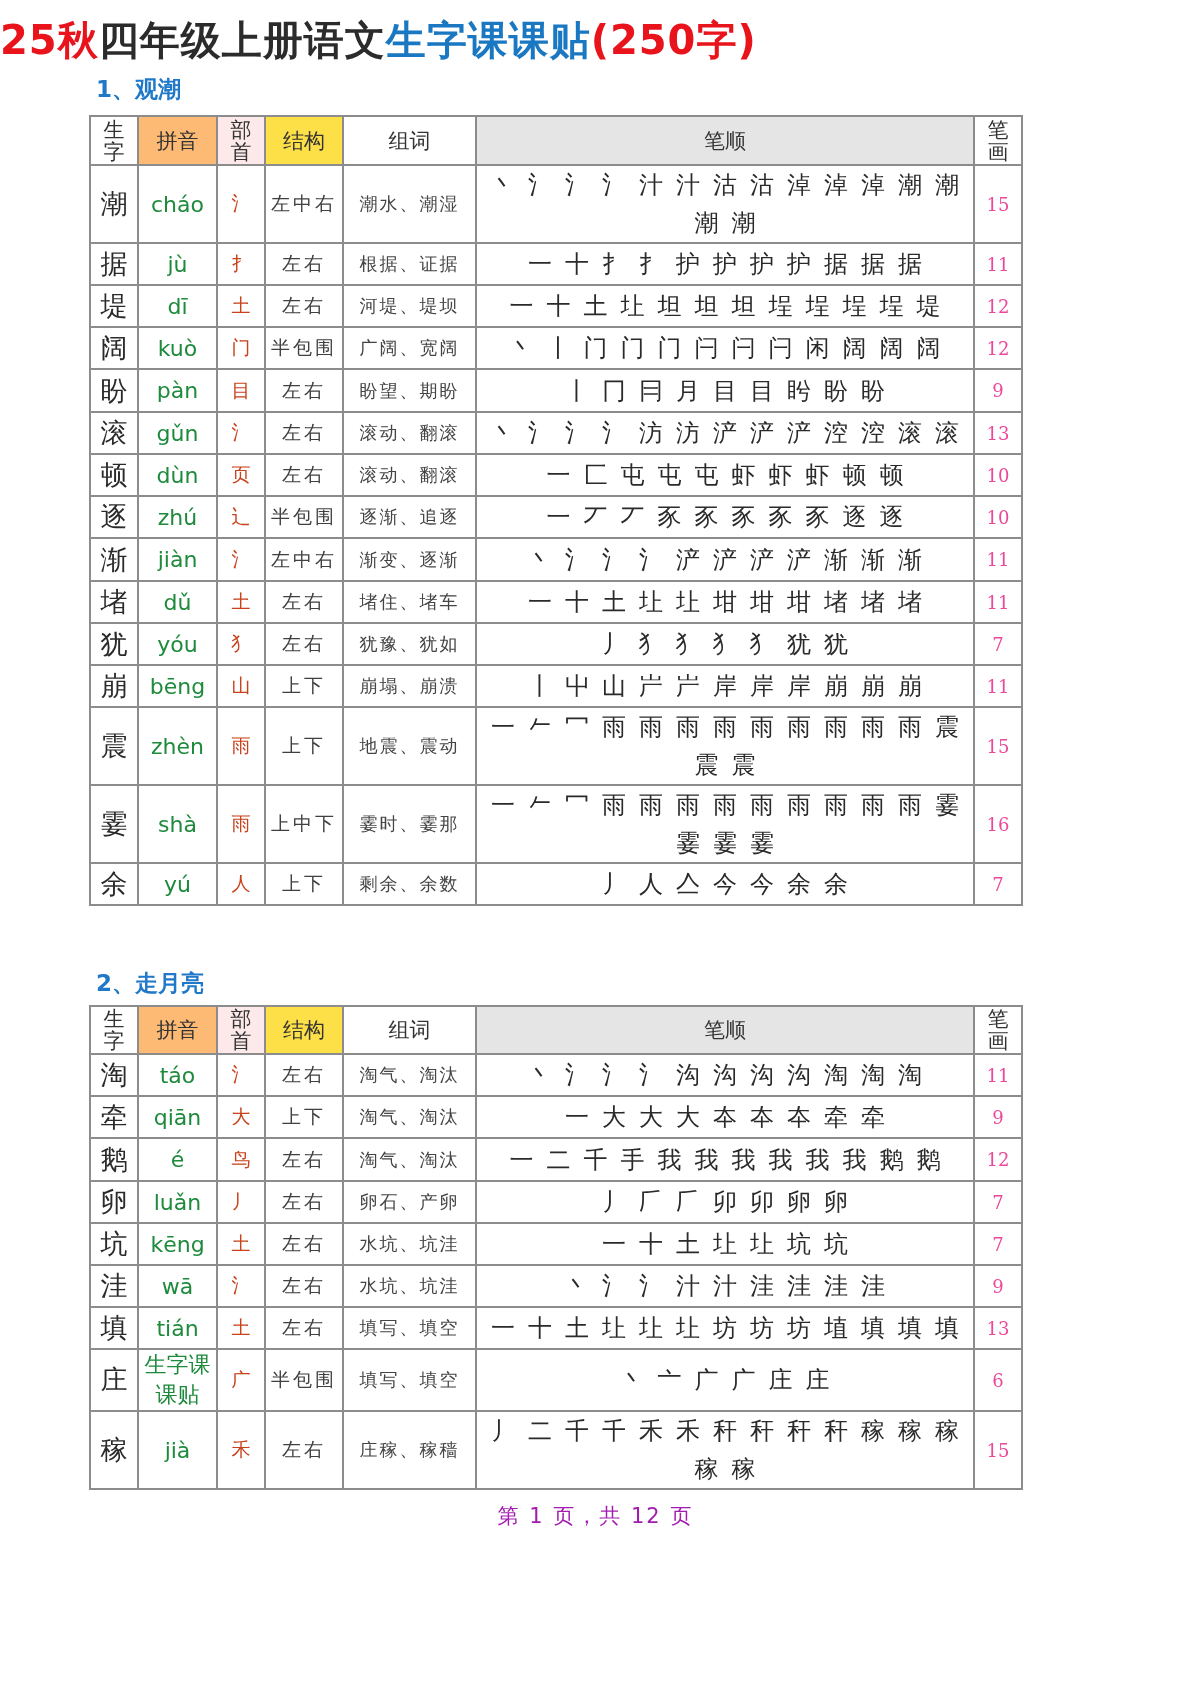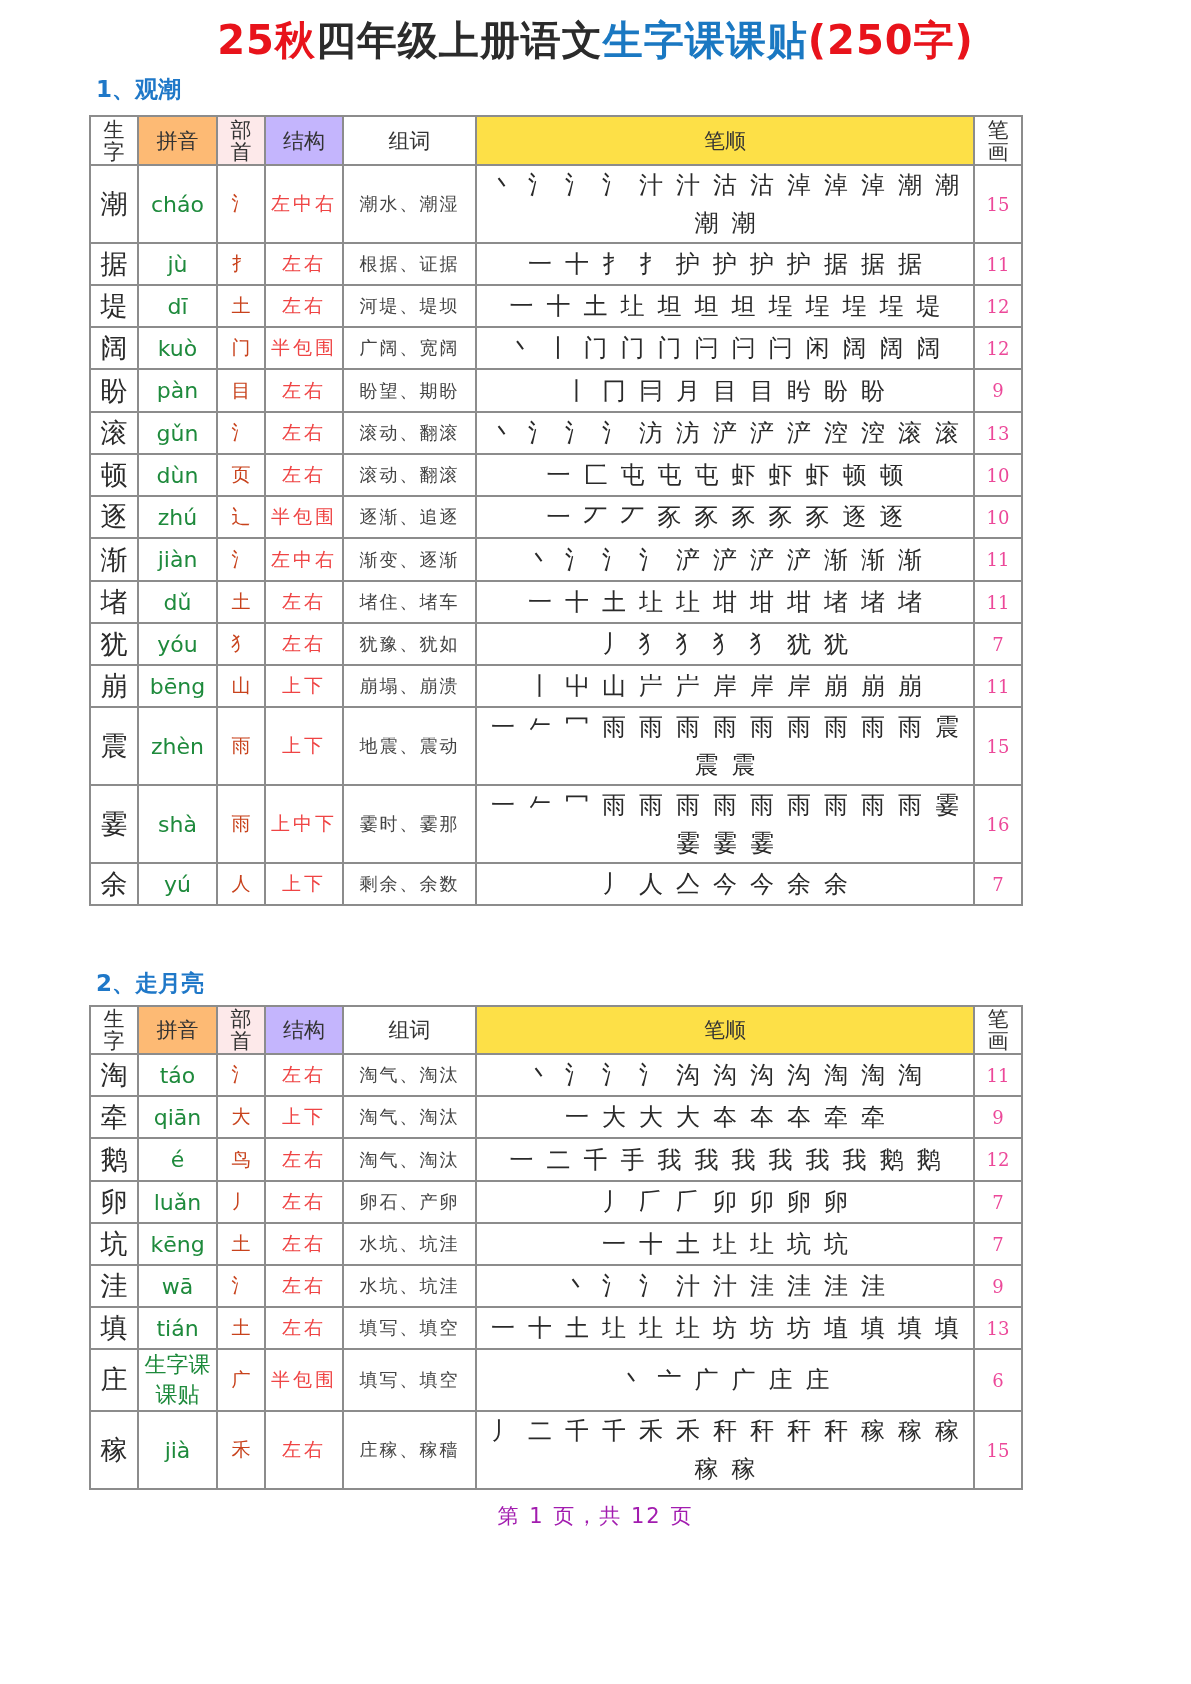--- a/index.html
+++ b/index.html
@@ -1,38 +1,38 @@
 <!DOCTYPE html>
 <html><head>
 <meta charset="utf-8">
 <style>
   html, body { margin: 0; padding: 0; background: #ffffff; }
   body { width: 1191px; height: 1684px; position: relative; overflow: hidden;
          font-family: "DejaVu Serif", "Liberation Serif", serif; color: #222; }
-  .title { position: absolute; top: 12px; left: 0; width: 1191px; text-align: center;
+  .title { position: absolute; top: 12px; left: 0; width: 1191px; text-align: left;
            font-family: "DejaVu Sans", sans-serif; font-weight: bold; font-size: 40px;
            line-height: 56px; letter-spacing: 1px; }
   .title .red { color: #e8131b; }
   .title .dark { color: #2b2b2b; }
   .title .blue { color: #1a78c2; }
   .section-title { position: absolute; left: 96px; font-family: "DejaVu Sans", sans-serif;
                    font-weight: bold; font-size: 23px; color: #1f78c8; line-height: 30px; }
   table.sheet { position: absolute; left: 89px; width: 932px; border-collapse: collapse;
                 table-layout: fixed; }
   table.sheet td, table.sheet th { border: 2px solid #8c8c8c; padding: 0; text-align: center;
                 vertical-align: middle; font-weight: normal; }
   th.h { font-size: 21px; color: #333; line-height: 22px; }
   th.h-py { background: #fdba74; }
   th.h-bs { background: #fde9ea; }
-  th.h-jg { background: #c4b5fd; }
-  th.h-bsn { background: #fde047; }
+  th.h-jg { background: #fde047; }
+  th.h-bsn { background: #e5e5e5; }
   td.char { font-size: 27px; color: #2a2a2a; }
   td.py { font-family: "DejaVu Sans", sans-serif; font-size: 22px; color: #1e8a3c; }
   td.bs { font-size: 19px; color: #c8421c; }
-  td.jg { font-size: 19px; color: #ef4444; letter-spacing: 3px; margin-left: 28px; }
+  td.jg { font-size: 19px; color: #404040; letter-spacing: 3px; margin-left: 28px; }
   td.zc { font-size: 18px; color: #444; letter-spacing: 2px; }
   td.bsq { text-align: left; padding-left: 6px; font-size: 24px; color: #2a2a2a;
            line-height: 38px; letter-spacing: 0; }
   td.bsq .stroke { display: inline-block; width: 37px; text-align: center; }
   td.bh { font-size: 18px; color: #ec4899; margin-top: 36px; }
   .footer { position: absolute; top: 1502px; left: 0; width: 1191px; text-align: center;
             font-family: "DejaVu Sans", sans-serif; font-size: 21px; color: #a21caf; letter-spacing: 2px; }
 </style>
 </head>
 <body>

